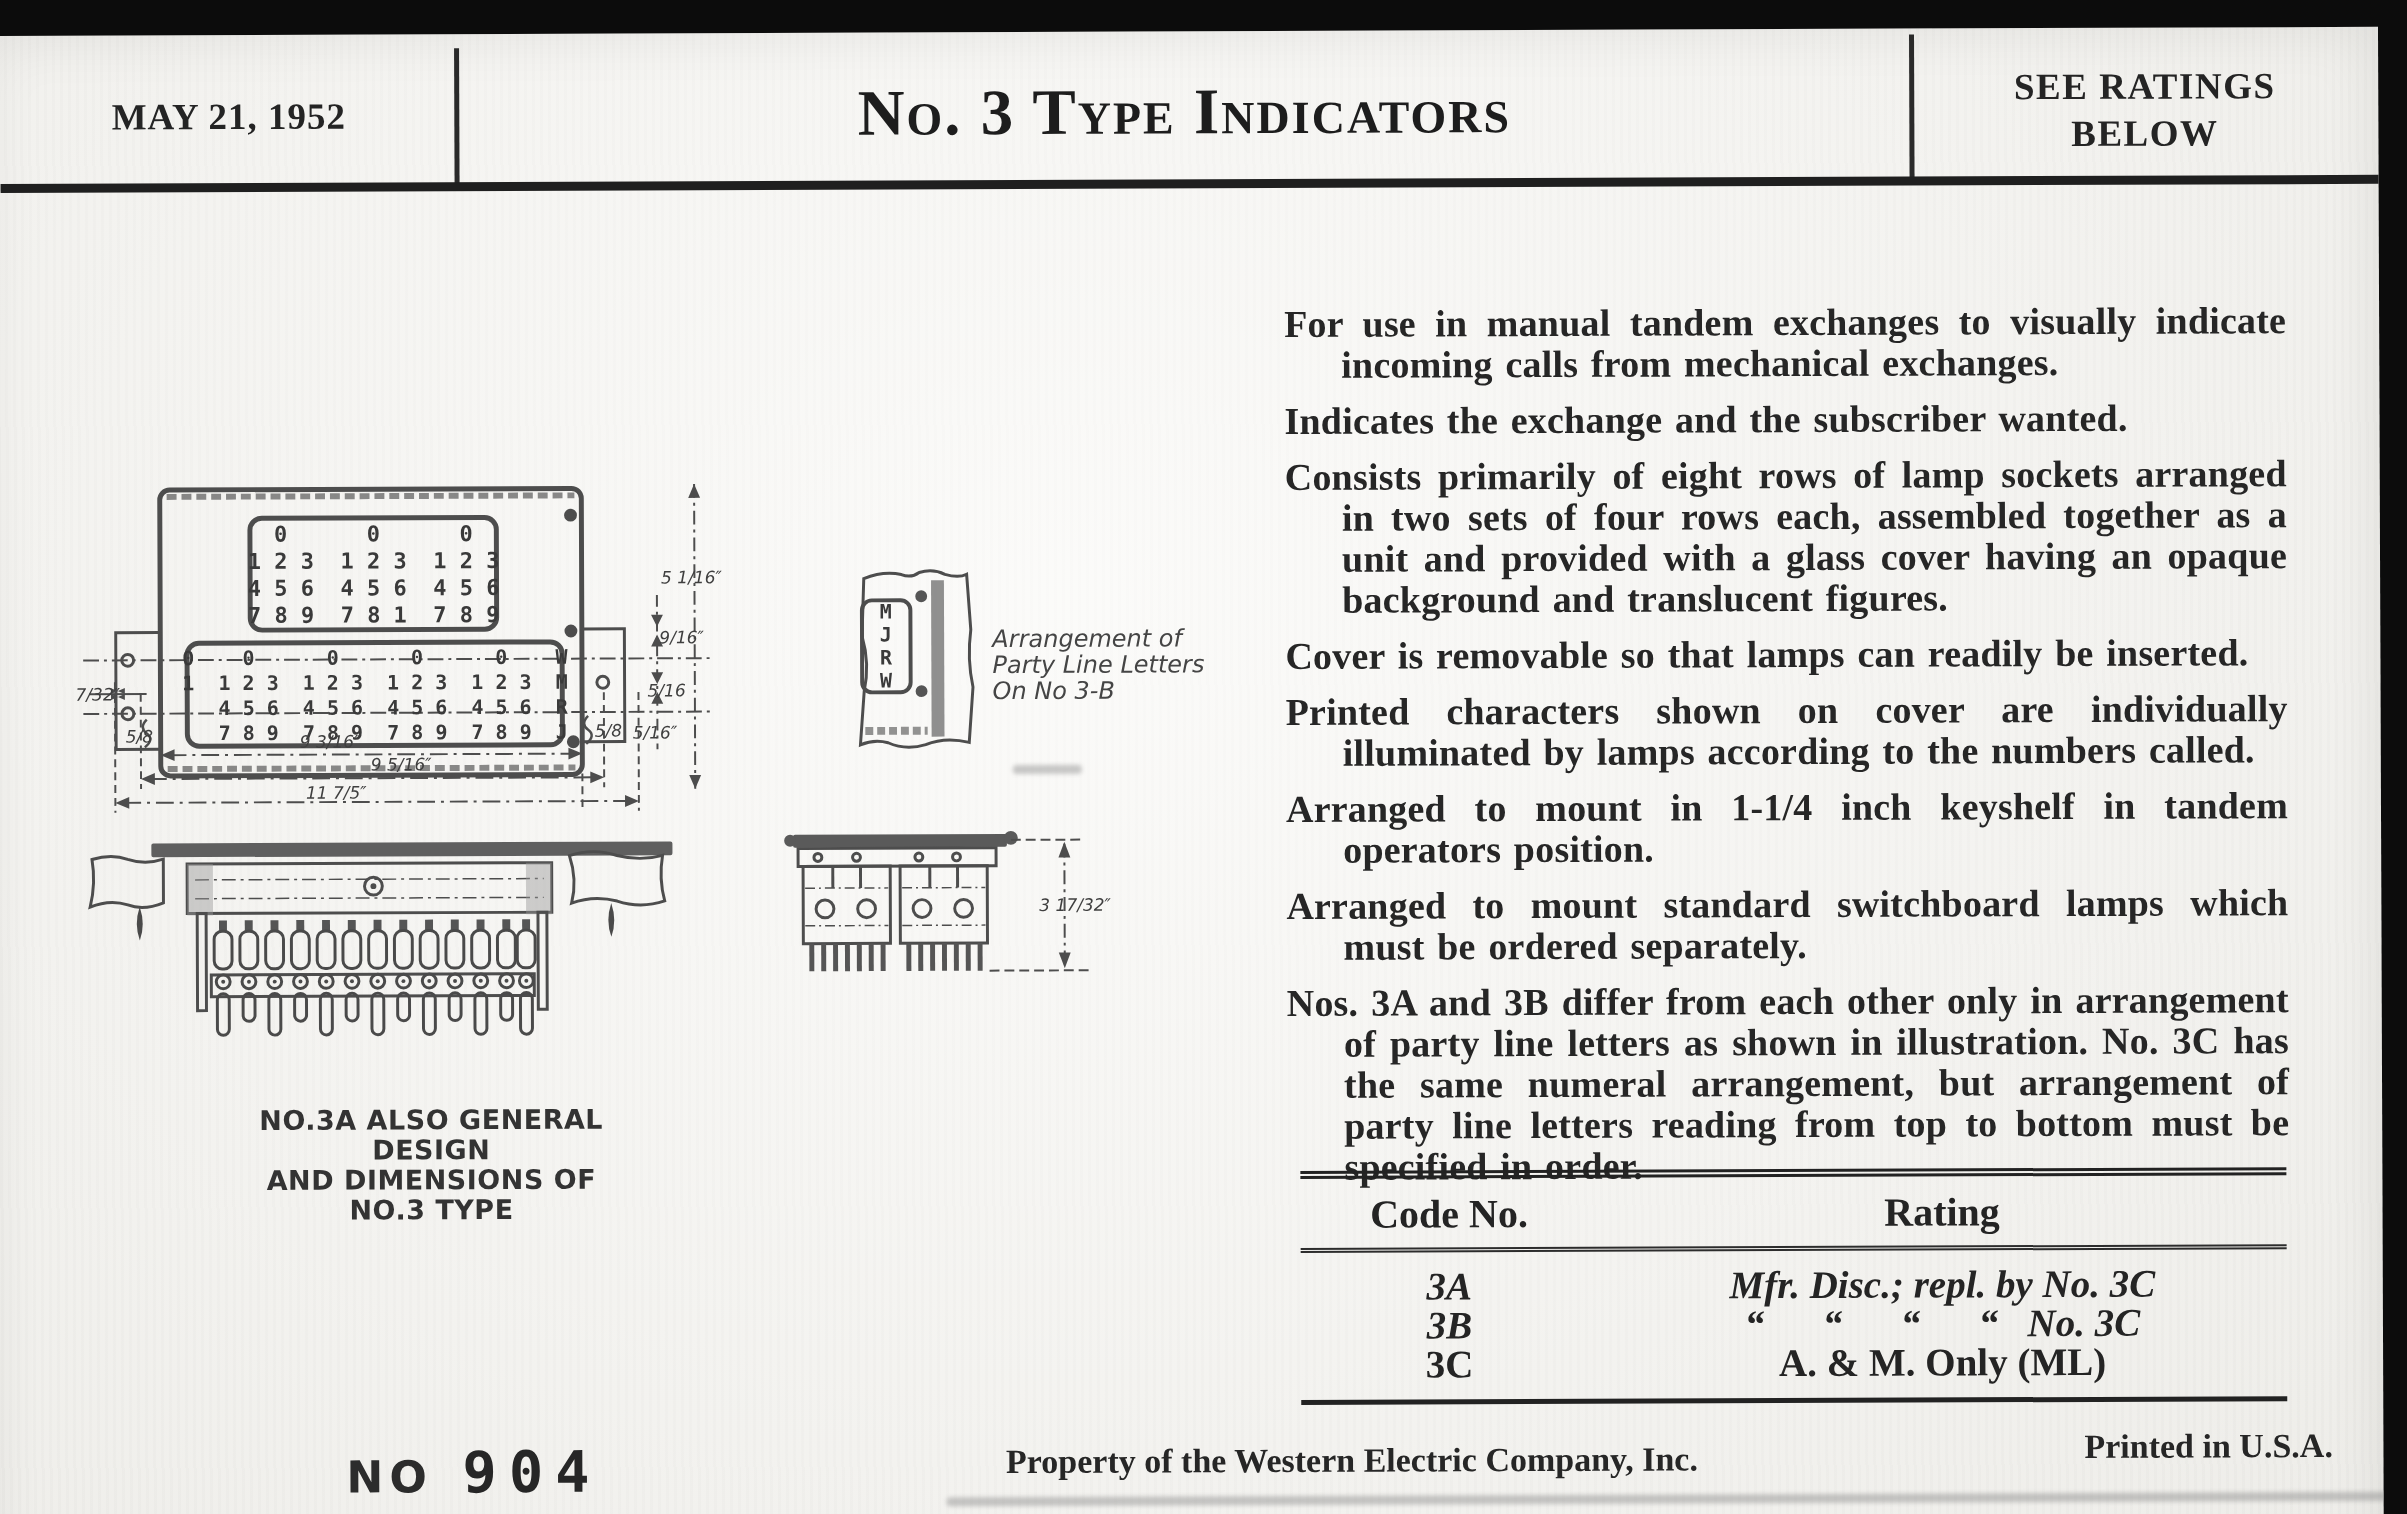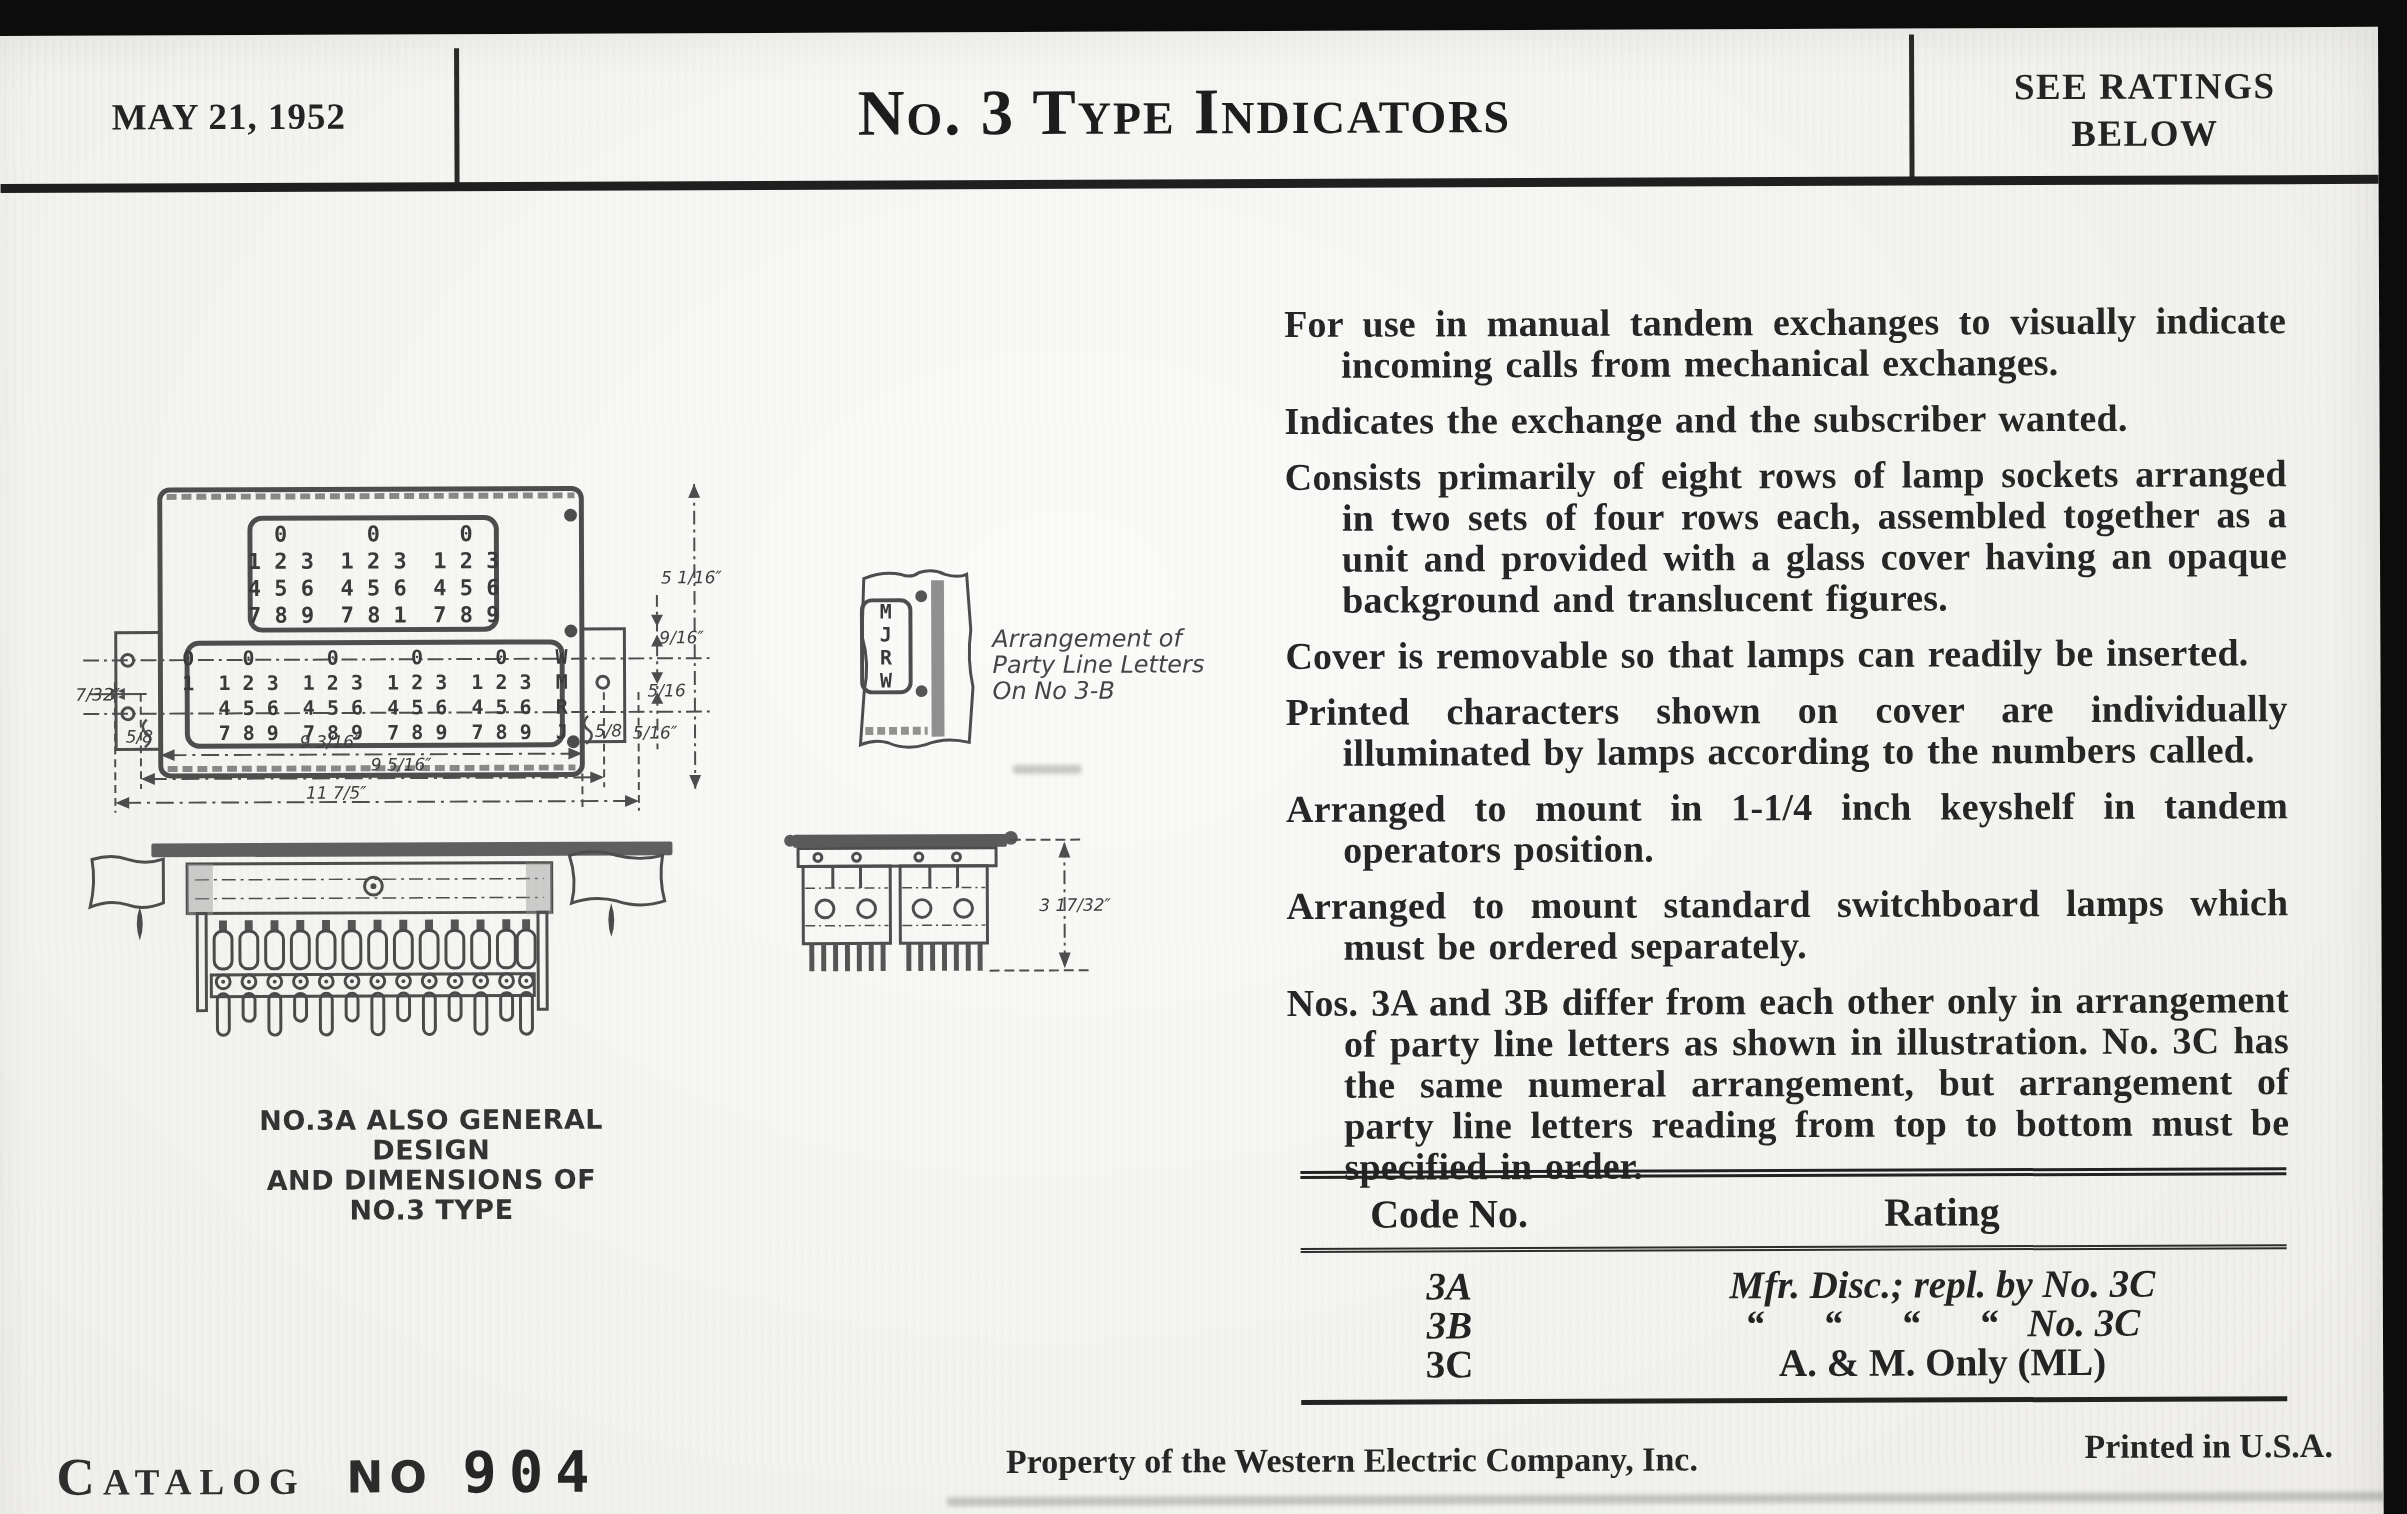--- a/index.html
+++ b/index.html
@@ -335,21 +335,20 @@
         <div class="c2 it">“      “      “      “   No. 3C</div>
       </div>
       <div class="drow">
         <div class="c1">3C</div>
         <div class="c2">A. &amp; M. Only (ML)</div>
       </div>
     </div>
     <div class="rule-bot"></div>
   </div>
 
-  <div class="ft-catalog">Catalog</div>
   <div class="ft-no">NO</div>
   <div class="ft-num">904</div>
   <div class="ft-prop">Property of the Western Electric Company, Inc.</div>
   <div class="ft-printed">Printed in U.S.A.</div>
   <div class="smudge" style="left:941px;top:1501px;width:1445px;height:9px;"></div>
 
 </div>
 </div>
 
 

